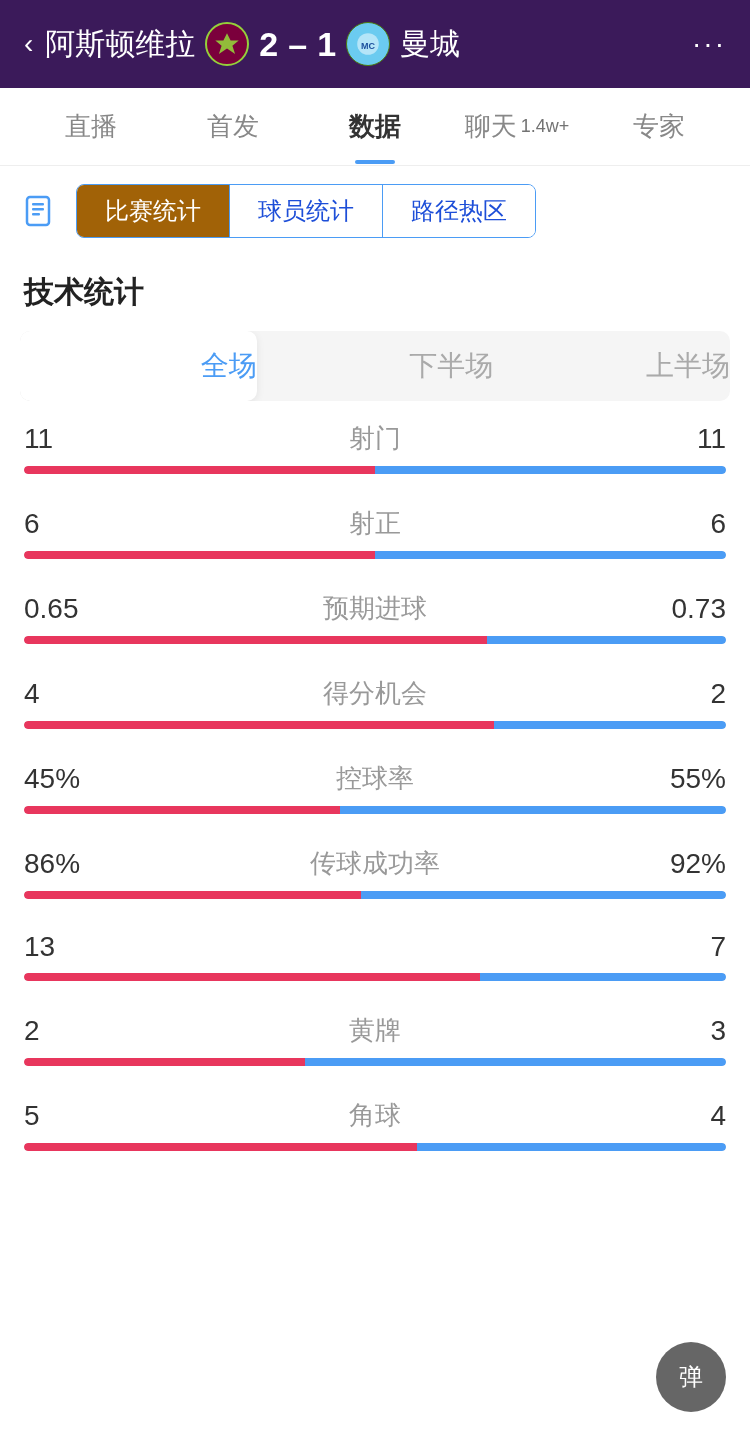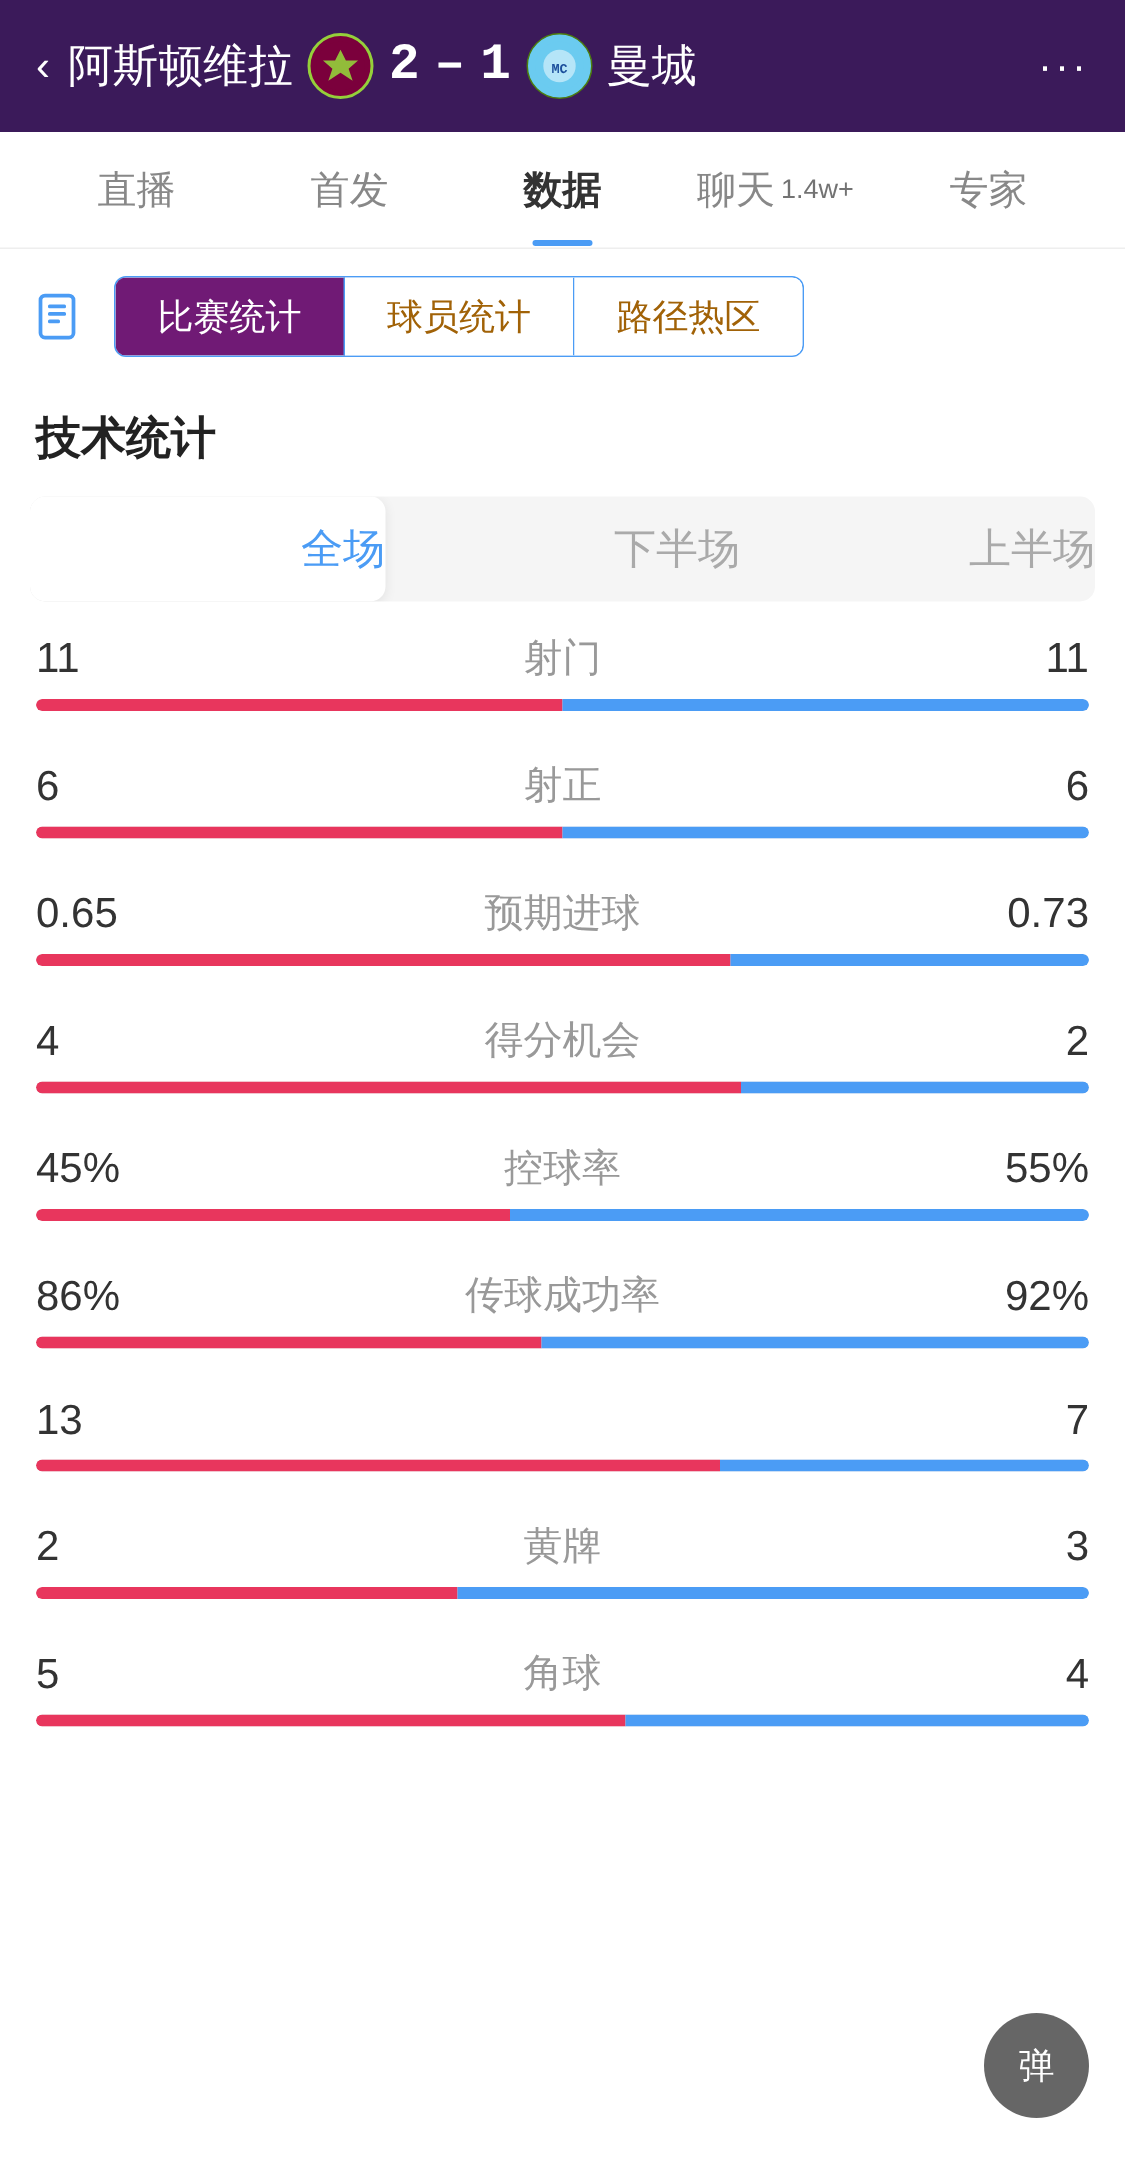--- a/index.html
+++ b/index.html
@@ -30,21 +30,20 @@
       font-size: 28px;
       cursor: pointer;
     }
     .header-title {
       display: flex;
       align-items: center;
       gap: 10px;
       color: #fff;
       font-size: 30px;
       font-weight: 500;
-      font-family: Liberation Mono, monospace;
     }
     .team-logo {
       width: 44px;
       height: 44px;
       border-radius: 50%;
       display: flex;
       align-items: center;
       justify-content: center;
       font-size: 18px;
     }
@@ -132,30 +131,30 @@
     }
     .sub-tab-group {
       display: flex;
       border: 1.5px solid #4b9cf5;
       border-radius: 8px;
       overflow: hidden;
     }
     .sub-tab {
       padding: 10px 28px;
       font-size: 24px;
-      color: #a16207;
+      color: #1d4ed8;
       background: #fff;
       cursor: pointer;
       border-right: 1.5px solid #4b9cf5;
     }
     .sub-tab:last-child {
       border-right: none;
     }
     .sub-tab.active {
-      background: #701a75;
+      background: #a16207;
       color: #fff;
     }
 
     
     .section-title {
       padding: 16px 24px 8px;
       font-size: 30px;
       font-weight: 700;
       color: #222;
     }

